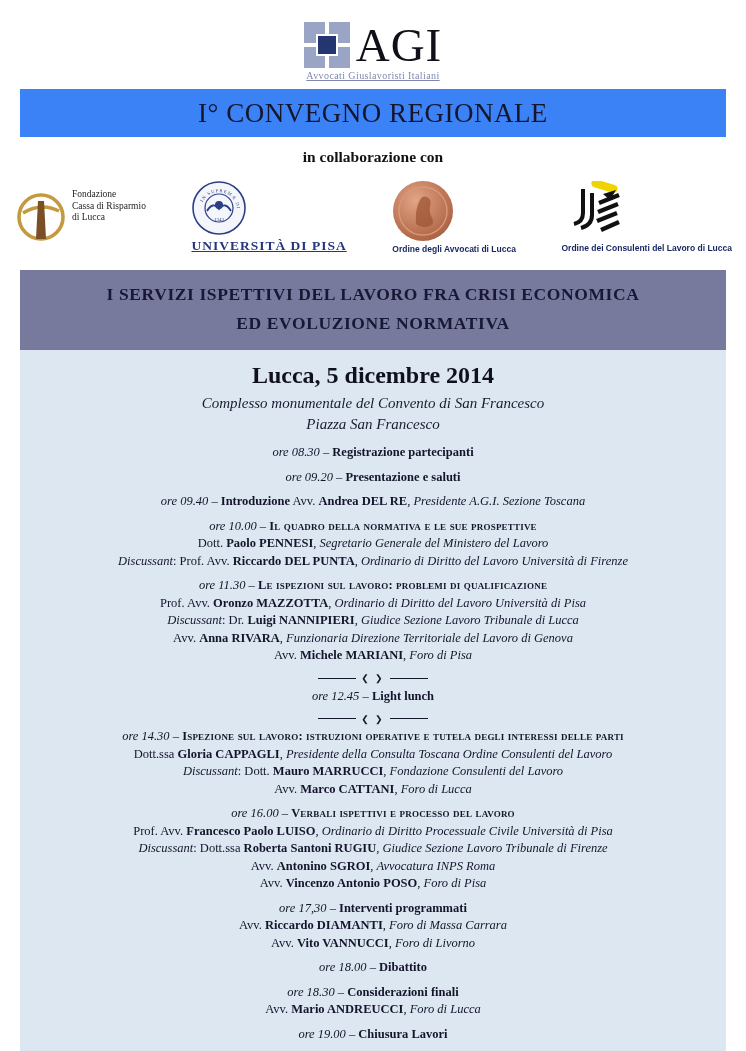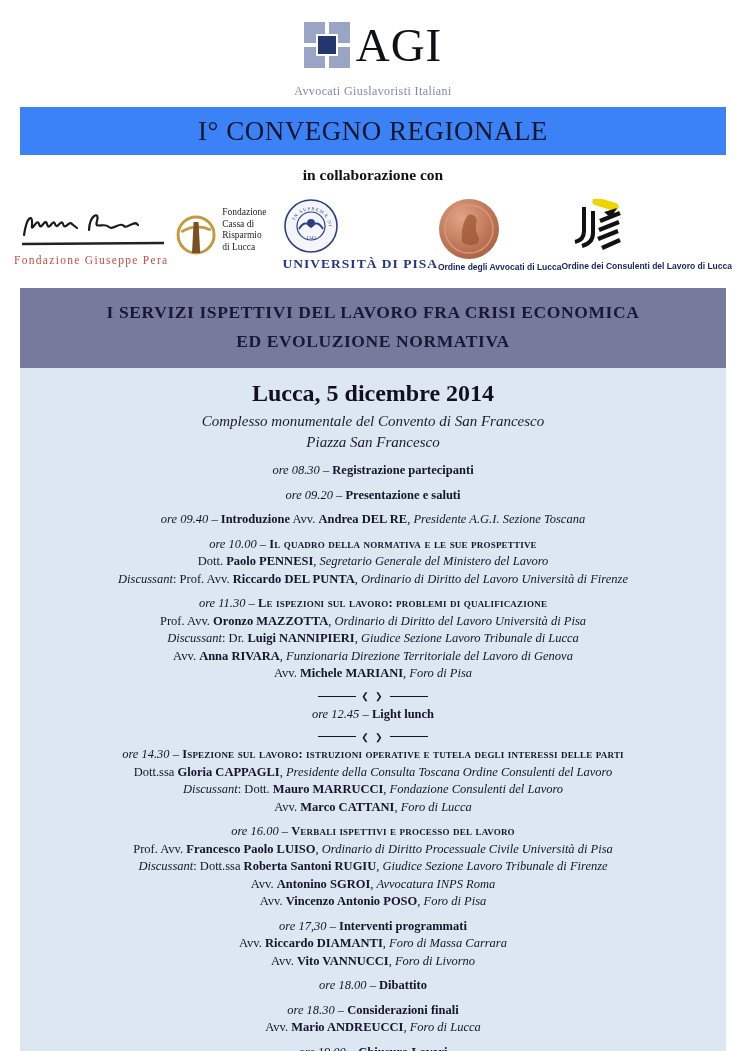--- a/index.html
+++ b/index.html
@@ -14,38 +14,38 @@
 
   
   .agi-block{padding-top:22px;text-align:center;}
   .agi-row{display:flex;justify-content:center;align-items:center;gap:6px;}
   .agi-squares{position:relative;width:46px;height:46px;flex:0 0 auto;}
   .agi-squares .sq{position:absolute;width:21px;height:21px;background:#9aa5c6;}
   .agi-squares .sq.tl{left:0;top:0}.agi-squares .sq.tr{right:0;top:0}
   .agi-squares .sq.bl{left:0;bottom:0}.agi-squares .sq.br{right:0;bottom:0}
   .agi-squares .sq.ctr{left:12px;top:12px;width:18px;height:18px;background:#24356f;border:2px solid #fff;}
   .agi-acronym{font-size:47px;line-height:46px;color:#101018;letter-spacing:1px;}
-  .agi-subtitle{font-size:12px;color:#7f88ac;margin-top:16px;letter-spacing:.4px;}
+  .agi-subtitle{font-size:10px;color:#7f88ac;margin-top:2px;letter-spacing:.4px;text-decoration:underline;}
   .agi-section{font-size:13px;font-weight:bold;color:#111;margin-top:5px;letter-spacing:.6px;}
 
   
   .banner{margin:0 20px;text-align:center;}
   .banner-light{background:#3b82f6;}
   .banner-dark{background:#77799d;}
   .convegno-banner{margin-top:8px;height:48px;line-height:48px;font-size:27px;color:#15152c;letter-spacing:.5px;}
   .collab{text-align:center;font-size:15.5px;font-weight:600;color:#111;margin:11px 0 8px;}
 
   
   .partners{margin:2px 14px 10px;display:flex;align-items:center;justify-content:space-between;height:86px;}
   .partner{display:flex;flex-direction:column;align-items:flex-start;justify-content:center;}
   .partner svg{display:block}
   .pera-caption{color:#c84b42;font-size:11.5px;letter-spacing:1.3px;margin-top:3px;white-space:nowrap;}
   .cassa{flex-direction:row;gap:4px;}
   .cassa-caption{font-size:9.5px;line-height:11.5px;color:#1c1c1c;text-align:left;}
-  .unipi-caption{color:#25357f;font-size:13.5px;font-weight:600;letter-spacing:1px;margin-top:2px;white-space:nowrap;}
+  .unipi-caption{color:#25357f;font-size:13.5px;font-weight:600;letter-spacing:1px;margin-top:2px;white-space:nowrap;text-decoration:underline;}
   .small-navy-caption{color:#16245e;font-size:8.5px;font-weight:bold;font-family:"Liberation Sans",sans-serif;margin-top:2px;white-space:nowrap;}
 
   
   .title-banner{padding:10px 0 12px;color:#181836;}
   .title-banner div{font-size:17.5px;font-weight:600;letter-spacing:.6px;line-height:29px;}
 
   
   .program-area{margin:0 20px;background:#dce7f2;padding:12px 8px 10px;text-align:center;}
   .event-date{margin:0;font-size:24px;font-weight:bold;color:#10101e;}
   .venue{font-style:italic;font-size:15px;line-height:21px;color:#1a1a30;}
@@ -77,27 +77,20 @@
   </header>
 
   <div class="banner banner-light convegno-banner">
     <span>I° CONVEGNO REGIONALE</span>
   </div>
 
   <div class="collab">in collaborazione con</div>
 
   <div class="partners">
 
-    <div class="partner">
-      <svg width="160" height="46" viewBox="0 0 160 46">
-        <path d="M10 30 C13 10,19 9,18 20 C17 29,23 12,25 19 C27 27,31 12,33 19 C35 27,39 13,41 19 C43 26,47 13,49 19 C51 26,55 15,58 19 L63 23 M75 25 C76 9,86 6,83 16 C80 25,90 17,95 22 C99 26,106 16,110 21 C113 25,120 14,124 20" stroke="#1a1a1a" stroke-width="2.2" fill="none" stroke-linecap="round"></path>
-        <path d="M8 39 L150 38" stroke="#222" stroke-width="2.4"></path>
-      </svg>
-      <div class="pera-caption">Fondazione Giuseppe Pera</div>
-    </div>
 
     <div class="partner cassa">
       <svg width="54" height="56" viewBox="0 0 54 56">
         <circle cx="27" cy="28" r="22" stroke="#c49a3f" stroke-width="3.6" fill="none"></circle>
         <path d="M9 24 Q27 13 45 22" stroke="#c49a3f" stroke-width="3.4" fill="none"></path>
         <path d="M24 12 L30 12 L32 50 L22 50 Z" fill="#7a4f24"></path>
       </svg>
       <div class="cassa-caption">
         <div>Fondazione</div>
         <div>Cassa di Risparmio</div>

